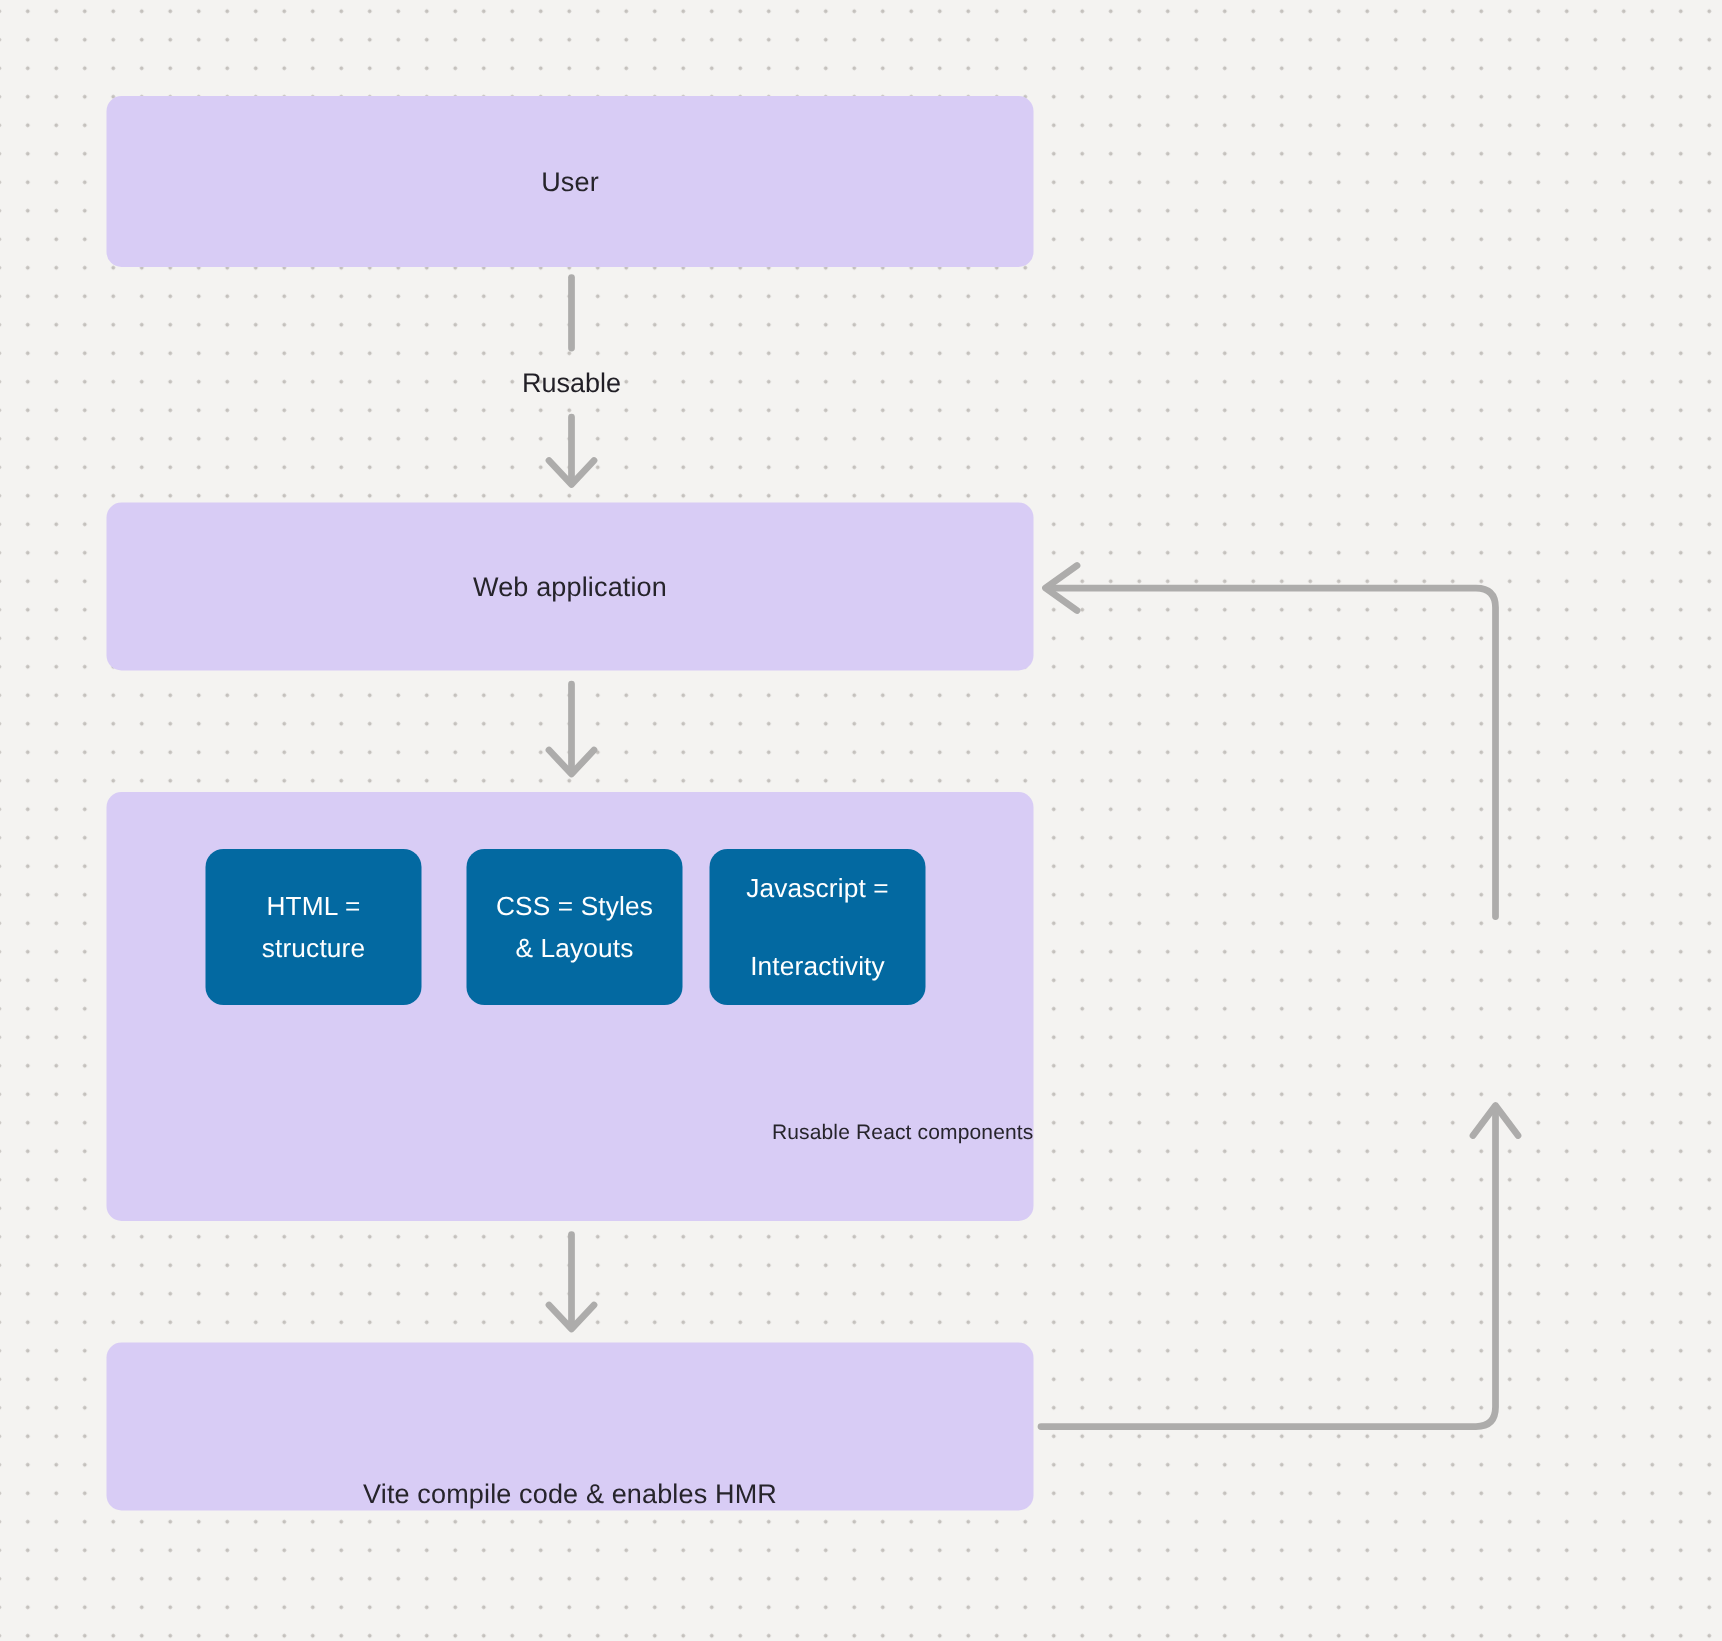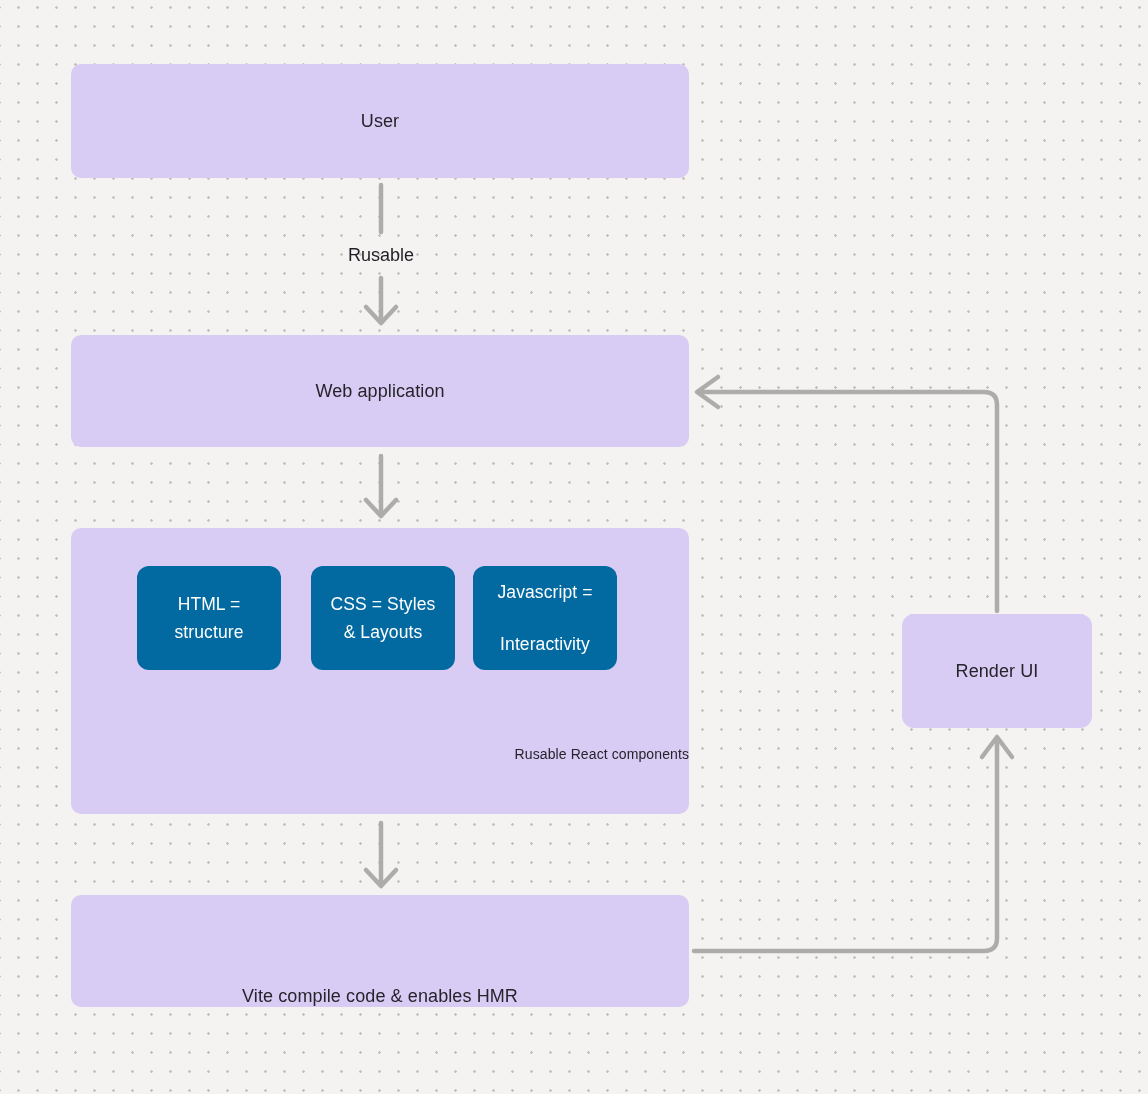--- a/index.html
+++ b/index.html
@@ -141,17 +141,14 @@
       <span>Javascript =</span>
       <span>Interactivity</span>
     </div>
     <div class="group-caption">Rusable React components</div>
   </div>
 
   <div class="node" id="node-vite">
     <span>Vite compile code &amp; enables HMR</span>
   </div>
 
-  <div class="node" id="node-render-ui">
-    <span>Render UI</span>
-  </div>
 
 </div>
 
 </body></html>

